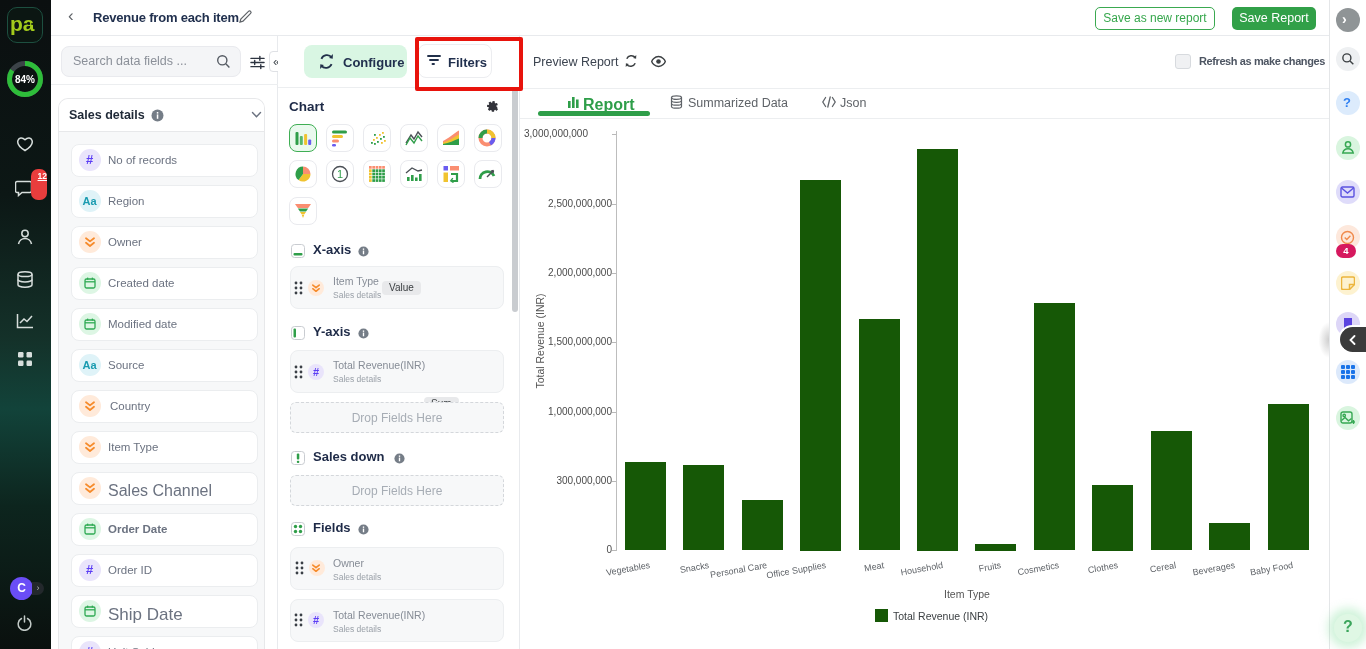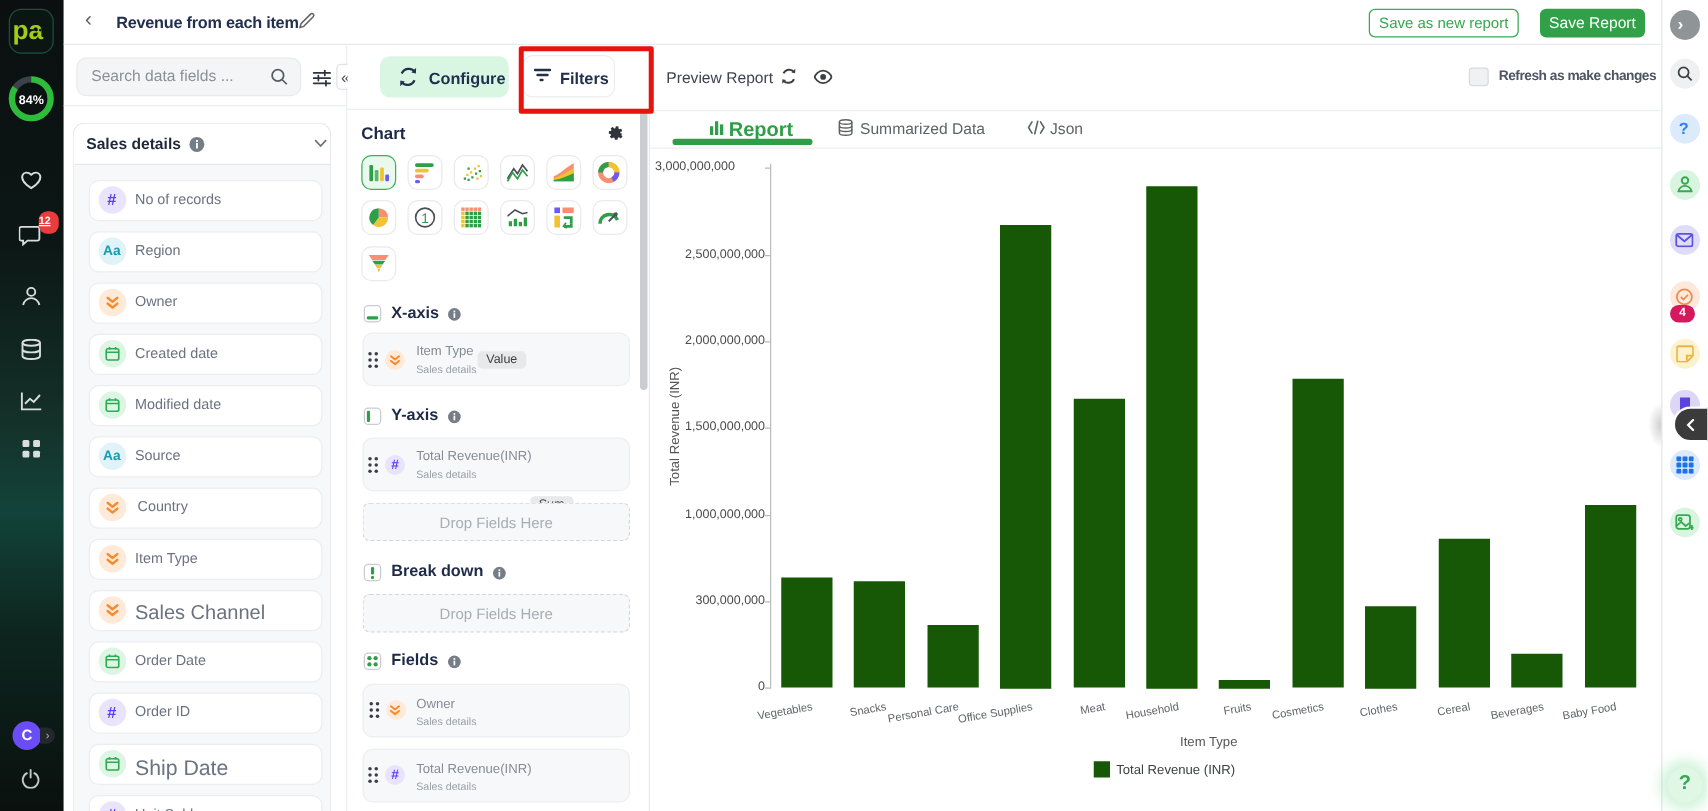--- a/index.html
+++ b/index.html
@@ -29,21 +29,21 @@
       <text x="19" y="23" font-size="10" font-weight="bold" fill="#fff" text-anchor="middle" font-family="Liberation Sans">84%</text>
     </svg>
 
     <svg class="abs" style="left:16px;top:136px" width="18" height="16" viewBox="0 0 18 16">
         <path d="M9 14.5 C-4 6.5 3.5 -1.5 9 3.8 C14.5 -1.5 22 6.5 9 14.5 Z" fill="none" stroke="#d7dedc" stroke-width="1.5"></path>
       </svg>
 
     <svg class="abs" style="left:15px;top:180px" width="19" height="17" viewBox="0 0 19 17">
         <path d="M2 1.5 H15 A1.5 1.5 0 0 1 16.5 3 V11 A1.5 1.5 0 0 1 15 12.5 H7 L3.5 15.5 V12.5 H2 A1.5 1.5 0 0 1 0.5 11 V3 A1.5 1.5 0 0 1 2 1.5 Z" fill="none" stroke="#d7dedc" stroke-width="1.5"></path>
       </svg>
-    <div class="abs" style="left:31px;top:169px;width:16px;height:18px;border-radius:7px;background:#e93d3d;color:#fff;font-size:8.5px;font-weight:bold;text-align:left;line-height:14px;text-decoration:underline;">12</div>
+    <div class="abs" style="left:31px;top:169px;width:16px;height:31px;border-radius:7px;background:#e93d3d;color:#fff;font-size:8.5px;font-weight:bold;text-align:right;line-height:14px;text-decoration:underline;">12</div>
 
     <svg class="abs" style="left:16px;top:228px" width="18" height="18" viewBox="0 0 18 18" fill="none" stroke="#d7dedc" stroke-width="1.5">
         <circle cx="9" cy="5.5" r="3.2"></circle>
         <path d="M2.5 16 A6.6 6.6 0 0 1 15.5 16"></path>
       </svg>
 
     <svg class="abs" style="left:16px;top:271px" width="18" height="17" viewBox="0 0 18 17" fill="none" stroke="#d7dedc" stroke-width="1.5">
         <ellipse cx="9" cy="3.2" rx="7" ry="2.4"></ellipse>
         <path d="M2 3.2 V13.8 C2 15.1 5.1 16.2 9 16.2 C12.9 16.2 16 15.1 16 13.8 V3.2"></path>
         <path d="M2 8.5 C2 9.8 5.1 10.9 9 10.9 C12.9 10.9 16 9.8 16 8.5"></path>
@@ -168,21 +168,21 @@
           </svg>
           <div class="abs" style="left:49px;top:350px;font-size:16px;color:#6b7280;">Sales Channel</div>
           <div class="abs" style="left:12px;top:381px;width:187px;height:33px;background:#fff;border:1px solid #ebedef;border-radius:8px;"></div>
           <div class="abs" style="left:19.5px;top:386.1px;width:22px;height:22px;border-radius:50%;background:#ddf6e4;"></div>
           <svg class="abs" style="left:24.5px;top:391.1px" width="12" height="12" viewBox="0 0 12 12" fill="none" stroke="#2faa53" stroke-width="1.3">
             <rect x="1" y="2" width="10" height="9" rx="1.5"></rect>
             <line x1="1" y1="4.8" x2="11" y2="4.8"></line>
             <line x1="3.6" y1="0.6" x2="3.6" y2="2.6"></line>
             <line x1="8.4" y1="0.6" x2="8.4" y2="2.6"></line>
           </svg>
-          <div class="abs" style="left:49px;top:391px;font-size:11.5px;color:#6b7280;">Order Date</div>
+          <div class="abs" style="left:49px;top:391px;font-size:11.5px;color:#6b7280;font-weight:bold;">Order Date</div>
           <div class="abs" style="left:12px;top:422px;width:187px;height:33px;background:#fff;border:1px solid #ebedef;border-radius:8px;"></div>
           <div class="abs" style="left:19.5px;top:427.1px;width:22px;height:22px;border-radius:50%;background:#e9e4fb;color:#5b3df5;font-weight:bold;font-size:13px;text-align:center;line-height:22px;">#</div>
           <div class="abs" style="left:49px;top:432px;font-size:11.5px;color:#6b7280;">Order ID</div>
           <div class="abs" style="left:12px;top:463px;width:187px;height:33px;background:#fff;border:1px solid #ebedef;border-radius:8px;"></div>
           <div class="abs" style="left:19.5px;top:468.1px;width:22px;height:22px;border-radius:50%;background:#ddf6e4;"></div>
           <svg class="abs" style="left:24.5px;top:473.1px" width="12" height="12" viewBox="0 0 12 12" fill="none" stroke="#2faa53" stroke-width="1.3">
             <rect x="1" y="2" width="10" height="9" rx="1.5"></rect>
             <line x1="1" y1="4.8" x2="11" y2="4.8"></line>
             <line x1="3.6" y1="0.6" x2="3.6" y2="2.6"></line>
             <line x1="8.4" y1="0.6" x2="8.4" y2="2.6"></line>
@@ -389,21 +389,21 @@
       <div class="abs" style="left:333px;top:359px;font-size:10.5px;color:#868c96;">Total Revenue(INR)</div>
       <div class="abs" style="left:333px;top:374px;font-size:8.5px;color:#9aa0a8;">Sales details</div>
       <div class="abs" style="left:424px;top:365px;height:14px;padding:0 7px;background:#e8e9eb;border-radius:4px;font-size:10px;color:#3c4043;line-height:14px;margin-top:32px;">Sum</div>
       <div class="abs" style="left:290px;top:402px;width:214px;height:31px;background:#f7f8f9;border:1px dashed #d4d7db;border-radius:6px;"></div>
       <div class="abs" style="left:290px;top:411px;width:214px;text-align:center;font-size:12px;color:#a7adb5;">Drop Fields Here</div>
       <div class="abs" style="left:291px;top:451px;width:14px;height:14px;border:1px solid #c9ccd1;border-radius:3.5px;background:#fff;"></div>
       <svg class="abs" style="left:291px;top:451px" width="14" height="14" viewBox="0 0 14 14">
         <rect x="5.8" y="2.5" width="2.5" height="6" rx="1" fill="#2f9e49"></rect>
         <rect x="5.8" y="9.8" width="2.5" height="2.3" rx="1" fill="#2f9e49"></rect>
       </svg>
-      <div class="abs bold" style="left:313px;top:449px;font-size:13px;color:#1e2a47;">Break down</div>
+      <div class="abs bold" style="left:313px;top:449px;font-size:13px;color:#1e2a47;">Sales down</div>
       <svg class="abs" style="left:394px;top:453px" width="11" height="11" viewBox="0 0 13 13">
         <circle cx="6.5" cy="6.5" r="6" fill="#757d87"></circle>
         <rect x="5.7" y="5.4" width="1.6" height="4.4" fill="#fff"></rect>
         <rect x="5.7" y="2.9" width="1.6" height="1.7" fill="#fff"></rect>
       </svg>
       <div class="abs" style="left:290px;top:475px;width:214px;height:31px;background:#f7f8f9;border:1px dashed #d4d7db;border-radius:6px;"></div>
       <div class="abs" style="left:290px;top:484px;width:214px;text-align:center;font-size:12px;color:#a7adb5;">Drop Fields Here</div>
       <div class="abs" style="left:291px;top:522px;width:14px;height:14px;border:1px solid #c9ccd1;border-radius:3.5px;background:#fff;"></div>
       <svg class="abs" style="left:291px;top:522px" width="14" height="14" viewBox="0 0 14 14">
         <circle cx="4.5" cy="4.5" r="1.7" fill="#2f9e49"></circle>

